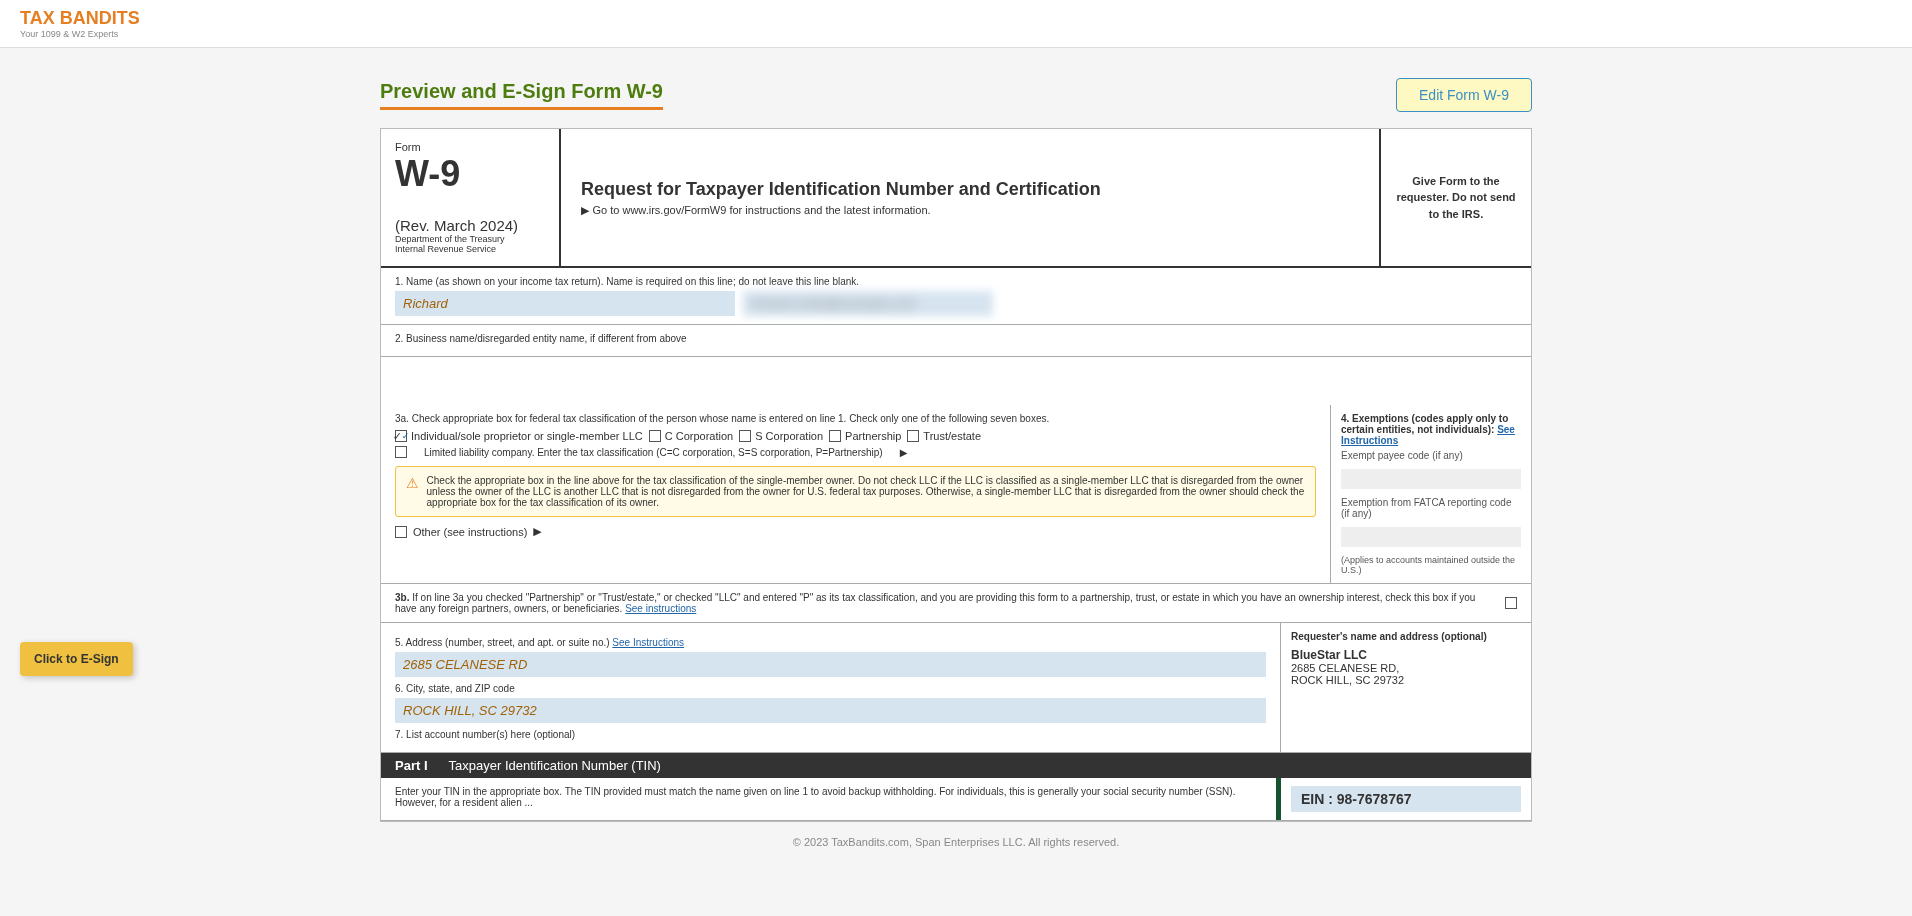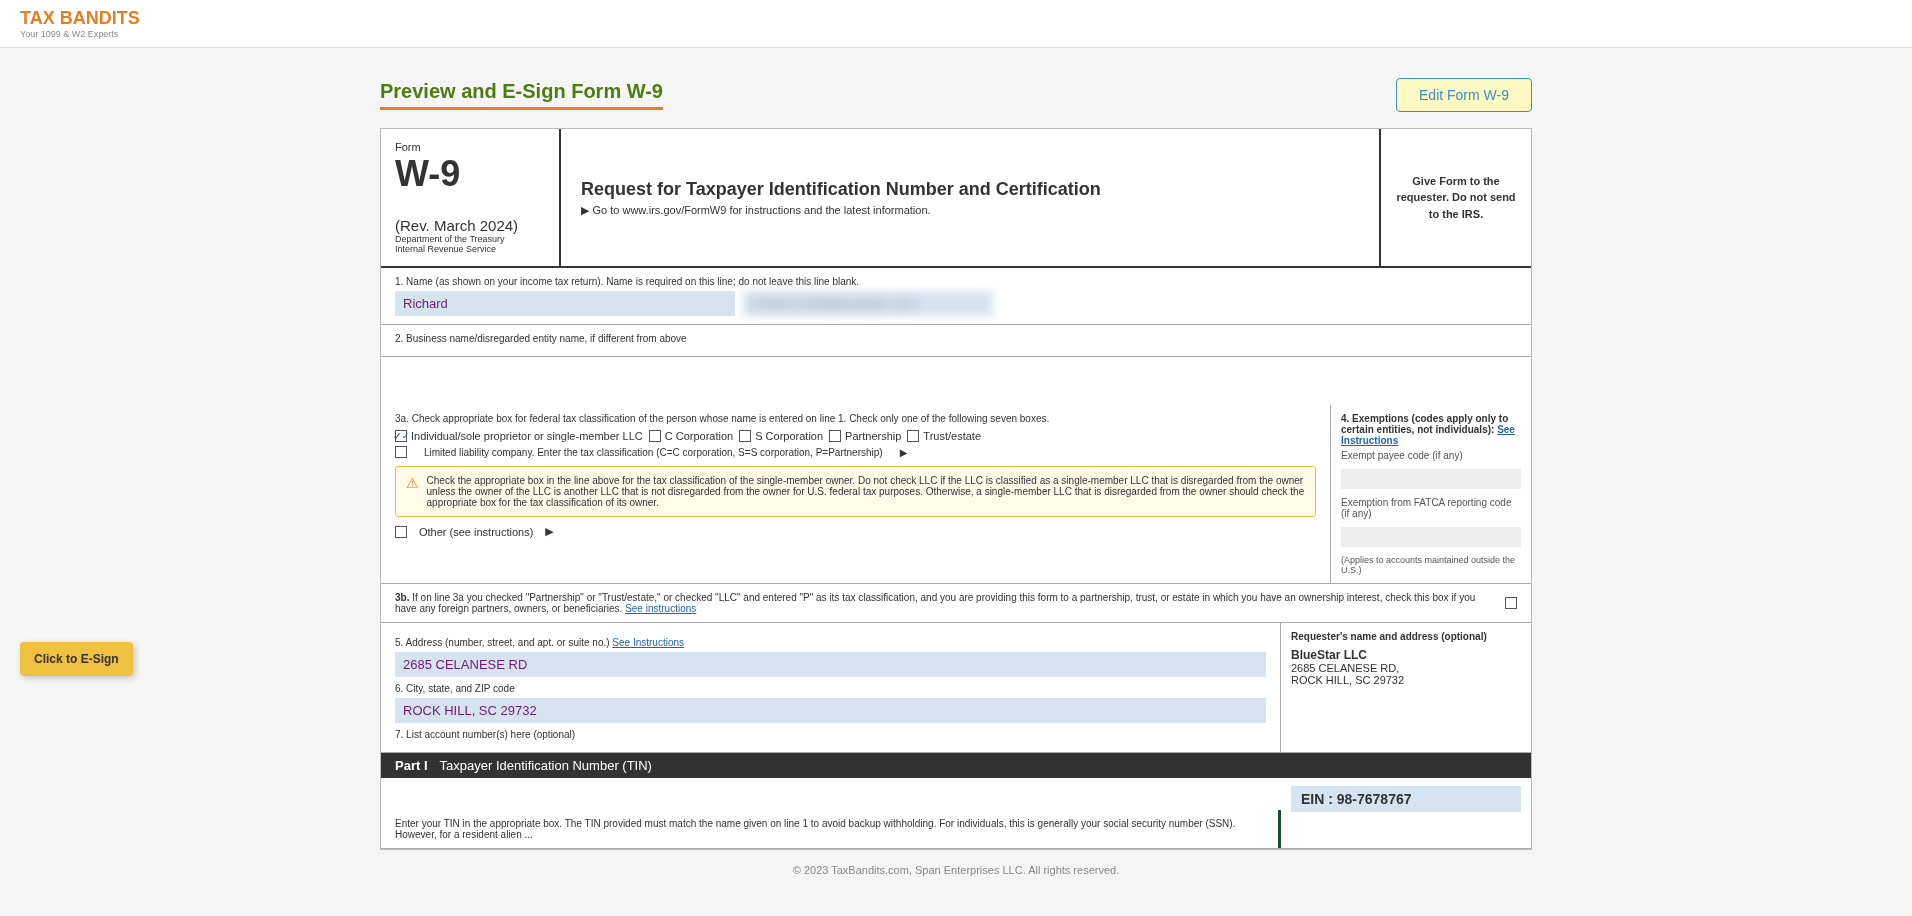--- a/index.html
+++ b/index.html
@@ -103,22 +103,23 @@
     }
 
     .field-label { font-size: 10px; color: #333; margin-bottom: 4px; }
     .field-row { display: flex; gap: 8px; align-items: flex-end; }
 
     .input-box {
       background: #d6e4f0;
       border: none;
       padding: 5px 8px;
       font-size: 13px;
-      color: #701a75;
+      color: #a16207;
       min-width: 200px;
+      font-style: italic;
     }
     .input-box-wide { min-width: 340px; }
     .input-box-blurred {
       background: #d6e4f0;
       padding: 5px 8px;
       font-size: 13px;
       color: transparent;
       text-shadow: 0 0 8px #888;
       min-width: 250px;
       filter: blur(4px);
@@ -186,21 +187,21 @@
       color: #333;
       margin: 8px 0;
       display: flex;
       gap: 8px;
     }
     .warning-icon { color: #e67e22; font-size: 14px; flex-shrink: 0; }
 
     .other-row {
       display: flex;
       align-items: center;
-      gap: 12px;
+      gap: 6px;
       font-size: 11px;
       margin-top: 4px;
     }
 
     .exempt-link { color: #2266aa; text-decoration: underline; font-size: 10px; cursor: pointer; }
     .exempt-title { font-size: 10px; font-weight: bold; margin-bottom: 4px; }
     .exempt-field { font-size: 10px; margin-bottom: 8px; color: #555; }
     .exempt-note { font-size: 9px; color: #555; }
 
     
@@ -227,31 +228,31 @@
 
     .addr-label { font-size: 10px; color: #333; margin-bottom: 4px; margin-top: 6px; }
 
     
     .part-header {
       background: #333;
       color: #fff;
       padding: 5px 14px;
       font-size: 13px;
       display: flex;
-      gap: 12px;
+      gap: 21px;
       align-items: center;
     }
     .part-label { font-weight: bold; font-size: 13px; }
     .part-title { font-size: 13px; }
 
     .part-body {
       display: flex;
       border-bottom: 1px solid #aaa;
     }
-    .part-left { flex: 1; padding: 8px 14px; border-right: 3px solid #14532d; font-size: 10px; margin-top: 32px; }
+    .part-left { flex: 1; padding: 8px 14px; border-right: 5px solid #14532d; font-size: 10px; }
     .part-right { width: 250px; padding: 8px 10px; }
 
     .ein-label { font-size: 11px; color: #333; }
     .ein-value { font-size: 14px; font-weight: bold; color: #333; background: #d6e4f0; padding: 5px 10px; }
 
     
     .esign-btn {
       position: fixed;
       left: 20px;
       bottom: 240px;

